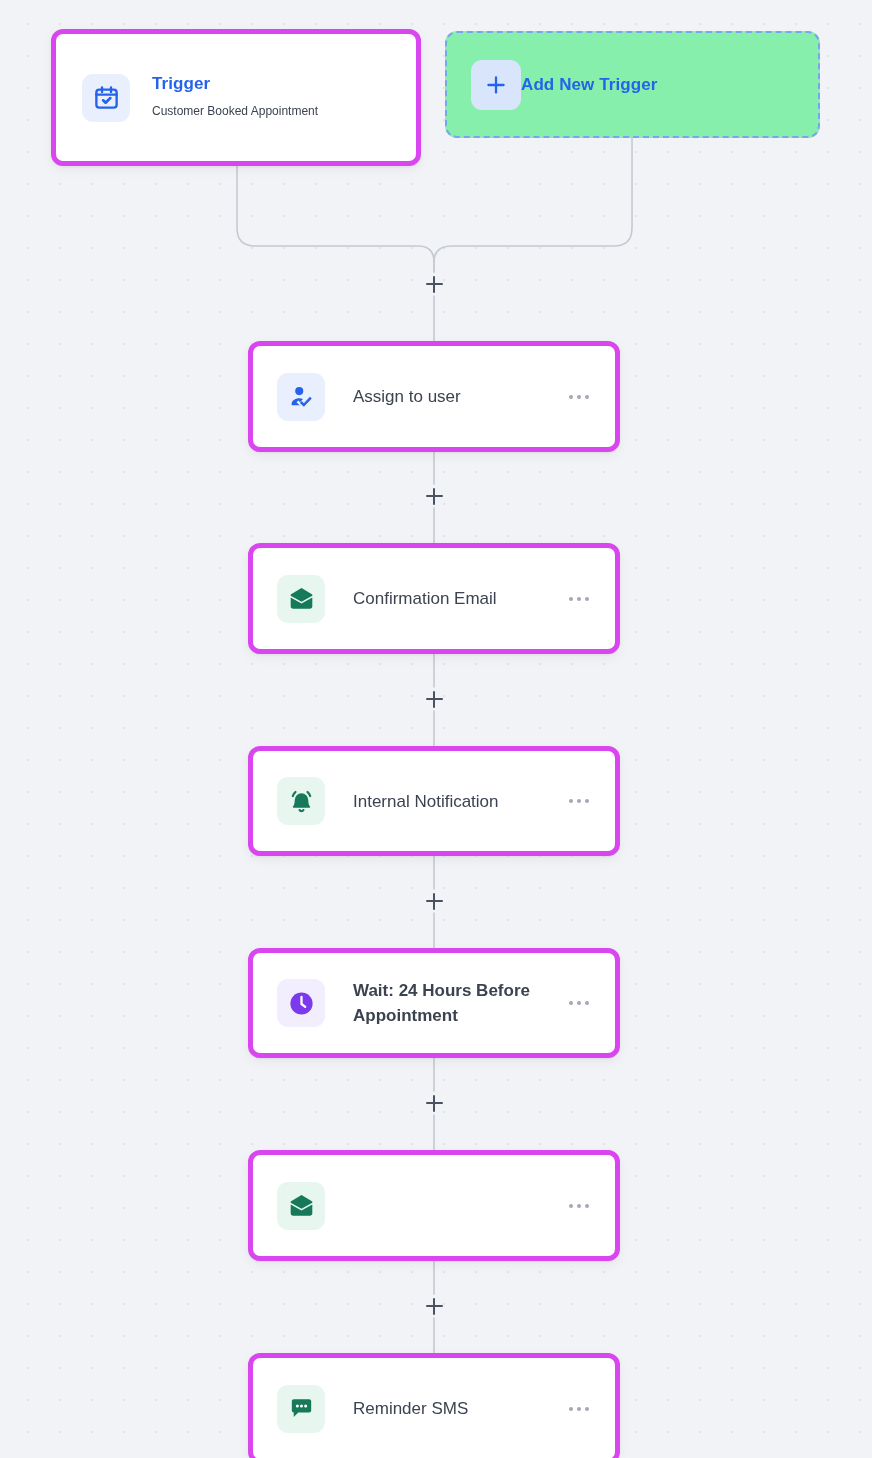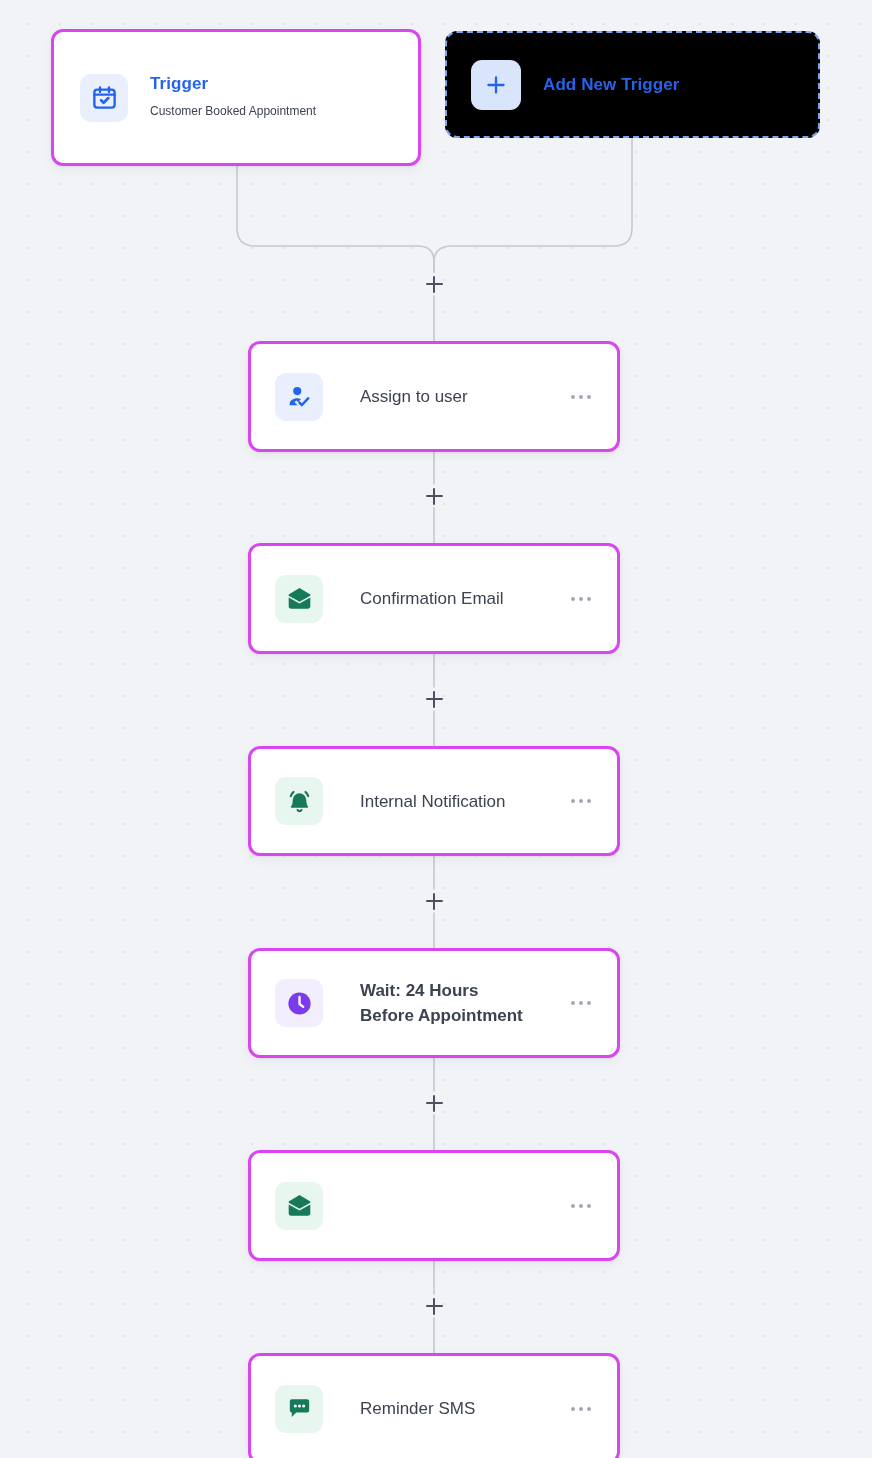--- a/index.html
+++ b/index.html
@@ -33,21 +33,21 @@
     top: 0;
     width: 872px;
     height: 1458px;
     pointer-events: none;
   }
 
   
   .card {
     position: absolute;
     background: #ffffff;
-    border: 3px solid #d946ef;
+    border: 5px solid #d946ef;
     border-radius: 12px;
     box-shadow: 0 1px 2px rgba(16,24,40,.05), 0 4px 12px rgba(16,24,40,.05);
     display: flex;
     align-items: center;
   }
 
   
   .trigger-card {
     left: 51px;
     top: 29px;
@@ -74,41 +74,40 @@
 
   
   .add-trigger-card {
     position: absolute;
     left: 445px;
     top: 31px;
     width: 375px;
     height: 107px;
     border: 2px dashed #7aa3f0;
     border-radius: 12px;
-    background: #000000;
+    background: #86efac;
     display: flex;
     align-items: center;
     padding: 0 24px;
-    gap: 22px;
     cursor: pointer;
     text-align: right;
   }
   .add-trigger-label {
     color: #2563eb;
     font-size: 17px;
     font-weight: bold;
     letter-spacing: .1px;
   }
 
   
   .step-card {
     left: 248px;
     width: 372px;
     padding: 0 24px;
-    gap: 37px;
+    gap: 28px;
   }
   .step-label {
     color: #3c4350;
     font-size: 17px;
     line-height: 25px;
     flex: 1;
     max-width: 215px;
   }
 
   

